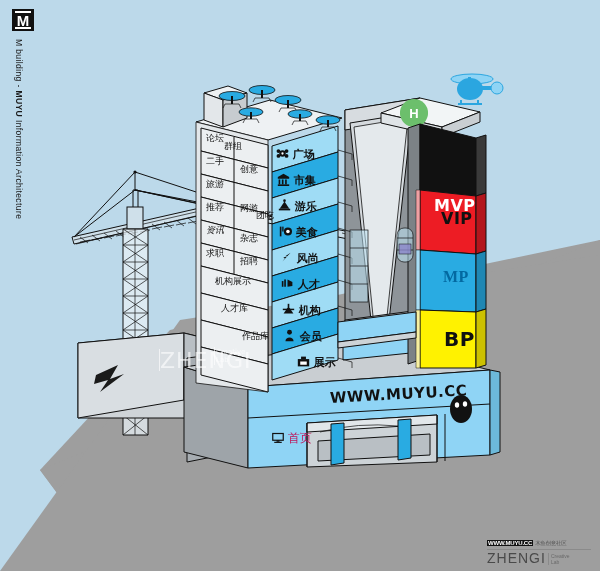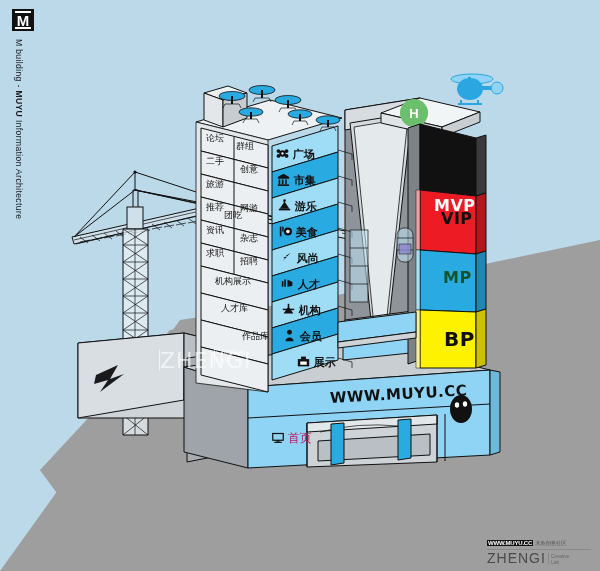--- a/index.html
+++ b/index.html
@@ -305,21 +305,21 @@
   <div class="lbl" style="left:160px;top:348px;font-size:22px;letter-spacing:1px;color:#ffffff;opacity:.62;">ZHENGI</div>
   <div class="lbl" style="left:159px;top:349px;width:1px;height:22px;background:#ffffff;opacity:.62;"></div>
   <div class="lbl" style="left:216px;top:348px;font-size:7px;color:#ffffff;opacity:.62;line-height:8px;">
     <span>Creative</span><br>
     <span>Lab</span>
   </div>
   <div class="lbl" style="left:214px;top:347px;width:1px;height:18px;background:#ffffff;opacity:.62;"></div>
 
   <div class="lbl tier-lbl" style="left:434px;top:150px;font-size:16px;color:#ffffff;margin-top:46px;">MVP</div>
   <div class="lbl tier-lbl" style="left:441px;top:209px;font-size:16px;color:#111111;">VIP</div>
-  <div class="lbl tier-lbl" style="left:443px;top:268px;font-size:16px;color:#14532d;">MP</div>
+  <div class="lbl tier-lbl" style="left:443px;top:268px;font-size:16px;color:#0369a1;font-family:Liberation Serif, serif;">MP</div>
   <div class="lbl tier-lbl" style="left:444px;top:327px;font-size:20px;color:#111111;">BP</div>
 
   <div class="lbl panel-lbl" style="left:276px;top:147px;">
     <svg width="13" height="13" viewBox="0 0 16 16" style="vertical-align:-2px">
         <circle cx="8" cy="8" r="4" fill="#111"></circle>
         <circle cx="3" cy="5" r="2.3" fill="#111"></circle>
         <circle cx="13" cy="5" r="2.3" fill="#111"></circle>
         <circle cx="3" cy="11" r="2.3" fill="#111"></circle>
         <circle cx="13" cy="11" r="2.3" fill="#111"></circle>
         <circle cx="8" cy="8" r="1.4" fill="#fff"></circle>
@@ -385,32 +385,32 @@
   <div class="lbl panel-lbl" style="left:284px;top:355px;padding-left:13px;">
     <svg width="13" height="13" viewBox="0 0 16 16" style="vertical-align:-2px">
         <rect x="1" y="5" width="14" height="9" fill="#111"></rect>
         <rect x="5" y="2" width="6" height="3" fill="#111"></rect>
         <rect x="4" y="8" width="8" height="4" fill="#fff"></rect>
       </svg>
     <span>展示</span>
   </div>
 
   <div class="lbl floor-lbl" style="left:206px;top:132px;">论坛</div>
-  <div class="lbl floor-lbl" style="left:236px;top:140px;">群组</div>
+  <div class="lbl floor-lbl" style="left:224px;top:140px;">群组</div>
 
   <div class="lbl floor-lbl" style="left:206px;top:155px;">二手</div>
   <div class="lbl floor-lbl" style="left:240px;top:163px;">创意</div>
 
   <div class="lbl floor-lbl" style="left:206px;top:178px;font-family:Liberation Mono, monospace;">旅游</div>
   <div class="lbl floor-lbl" style="left:240px;top:186px;margin-top:16px;">网游</div>
 
   <div class="lbl floor-lbl" style="left:206px;top:201px;">推荐</div>
-  <div class="lbl floor-lbl" style="left:224px;top:209px;">团吃</div>
-
-  <div class="lbl floor-lbl" style="left:206px;top:224px;">资讯</div>
+  <div class="lbl floor-lbl" style="left:256px;top:209px;">团吃</div>
+
+  <div class="lbl floor-lbl" style="left:206px;top:224px;font-style:italic;">资讯</div>
   <div class="lbl floor-lbl" style="left:240px;top:232px;">杂志</div>
 
   <div class="lbl floor-lbl" style="left:206px;top:247px;">求职</div>
   <div class="lbl floor-lbl" style="left:240px;top:255px;">招聘</div>
 
   <div class="lbl floor-lbl" style="left:215px;top:275px;">机构展示</div>
   <div class="lbl floor-lbl" style="left:221px;top:302px;">人才库</div>
   <div class="lbl floor-lbl" style="left:221px;top:330px;margin-left:21px;">作品库</div>
 
   <div class="lbl" style="left:330px;top:389px;font-size:15px;font-weight:bold;letter-spacing:.5px;transform:rotate(-3.2deg);transform-origin:left center;color:#111;">WWW.MUYU.CC</div>

